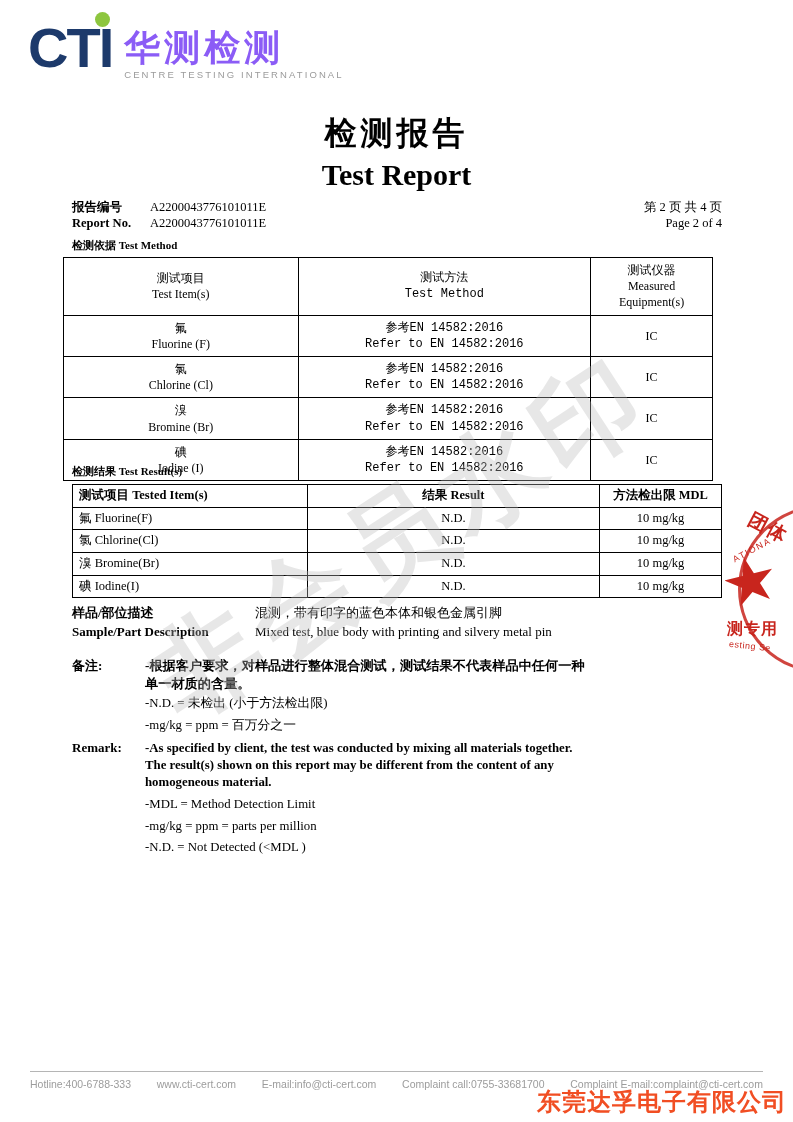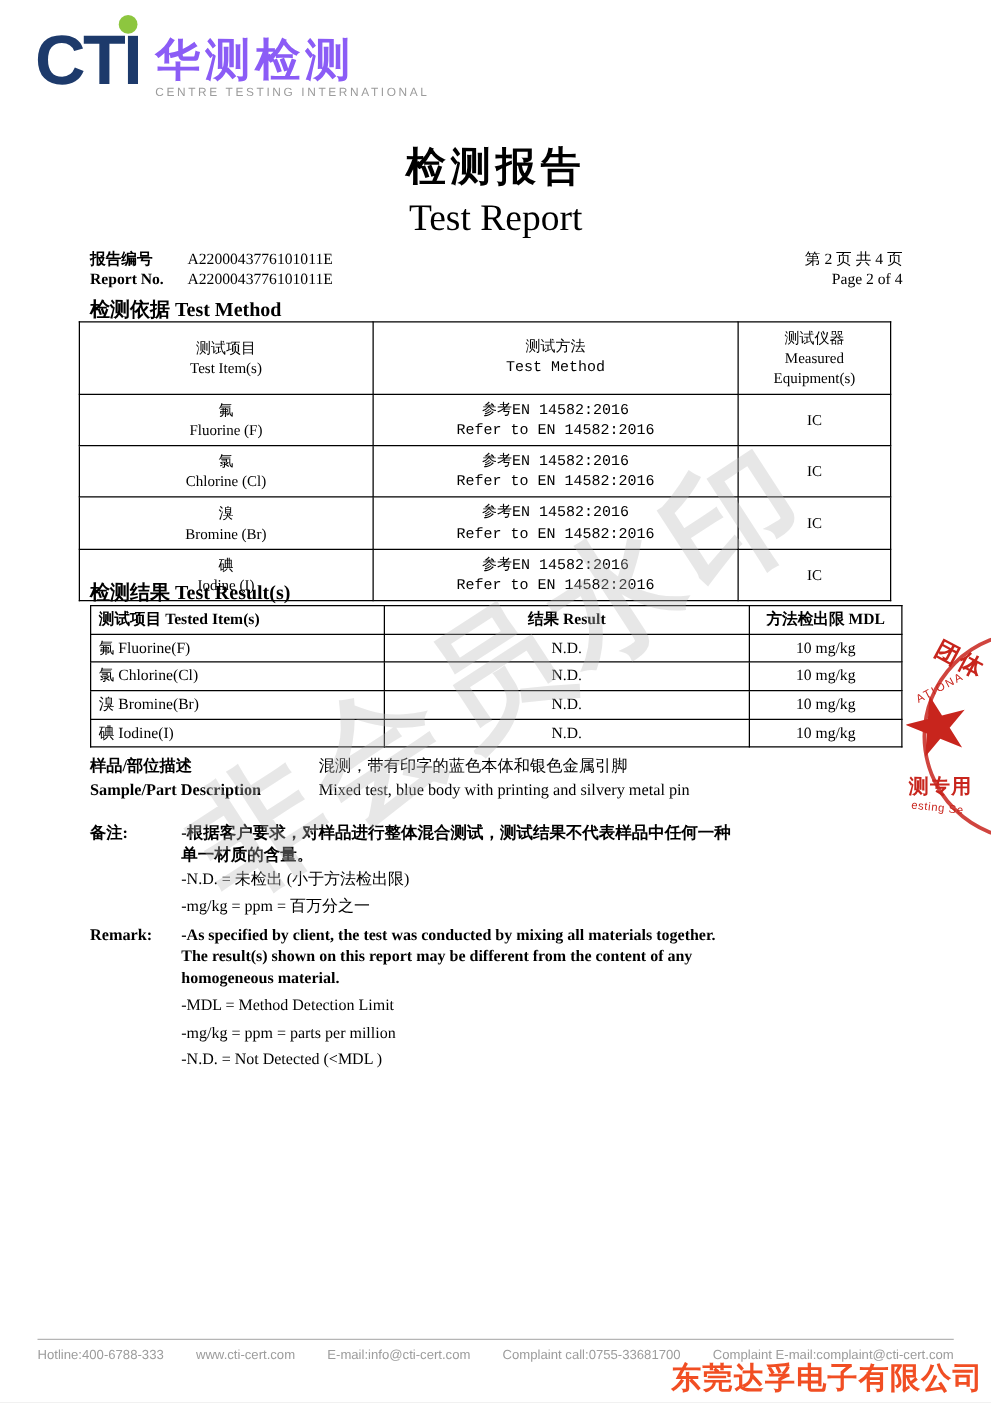--- a/index.html
+++ b/index.html
@@ -23,30 +23,30 @@
     font-size:36px; line-height:1.0; color:#8b5cf6; letter-spacing:4px; font-weight:bold;
   }
   .logo-en {
     font-family:"Liberation Sans","DejaVu Sans",sans-serif;
     font-size:9.5px; color:#9b9b9b; letter-spacing:2.1px; margin-top:3px;
   }
 
   
   .titleblock { position:absolute; left:0; right:0; top:112px; text-align:center; }
   .title-zh { font-size:32px; font-weight:bold; letter-spacing:4px; }
-  .title-en { font-size:30px; font-weight:normal; margin-top:2px; }
+  .title-en { font-size:30px; font-weight:bold; margin-top:2px; }
 
   
   .inforow { position:absolute; left:72px; right:71px; top:199px; display:flex; justify-content:space-between; }
   .info-left { display:grid; grid-template-columns:76px auto; column-gap:2px; font-size:12.5px; line-height:16px; }
   .info-label { font-weight:bold; }
   .info-right { text-align:right; font-size:12.5px; line-height:16px; }
 
   
-  .secheading { position:absolute; left:72px; font-size:16px; font-weight:bold; }
+  .secheading { position:absolute; left:72px; font-size:11px; font-weight:bold; }
   .sec1 { top:238px; }
   .sec2 { top:464px; }
 
   
   table { border-collapse:collapse; }
   .mtable { position:absolute; left:63px; top:257px; width:650px; }
   .mtable th, .mtable td { border:1px solid #000; text-align:center; font-weight:normal; font-size:12px; line-height:1.35; padding:4px 2px; }
   .mtable { border:1.5px solid #000; }
   .mtable .c1 { width:235px; }
   .mtable .c2 { width:293px;font-family:Liberation Mono, monospace; }

